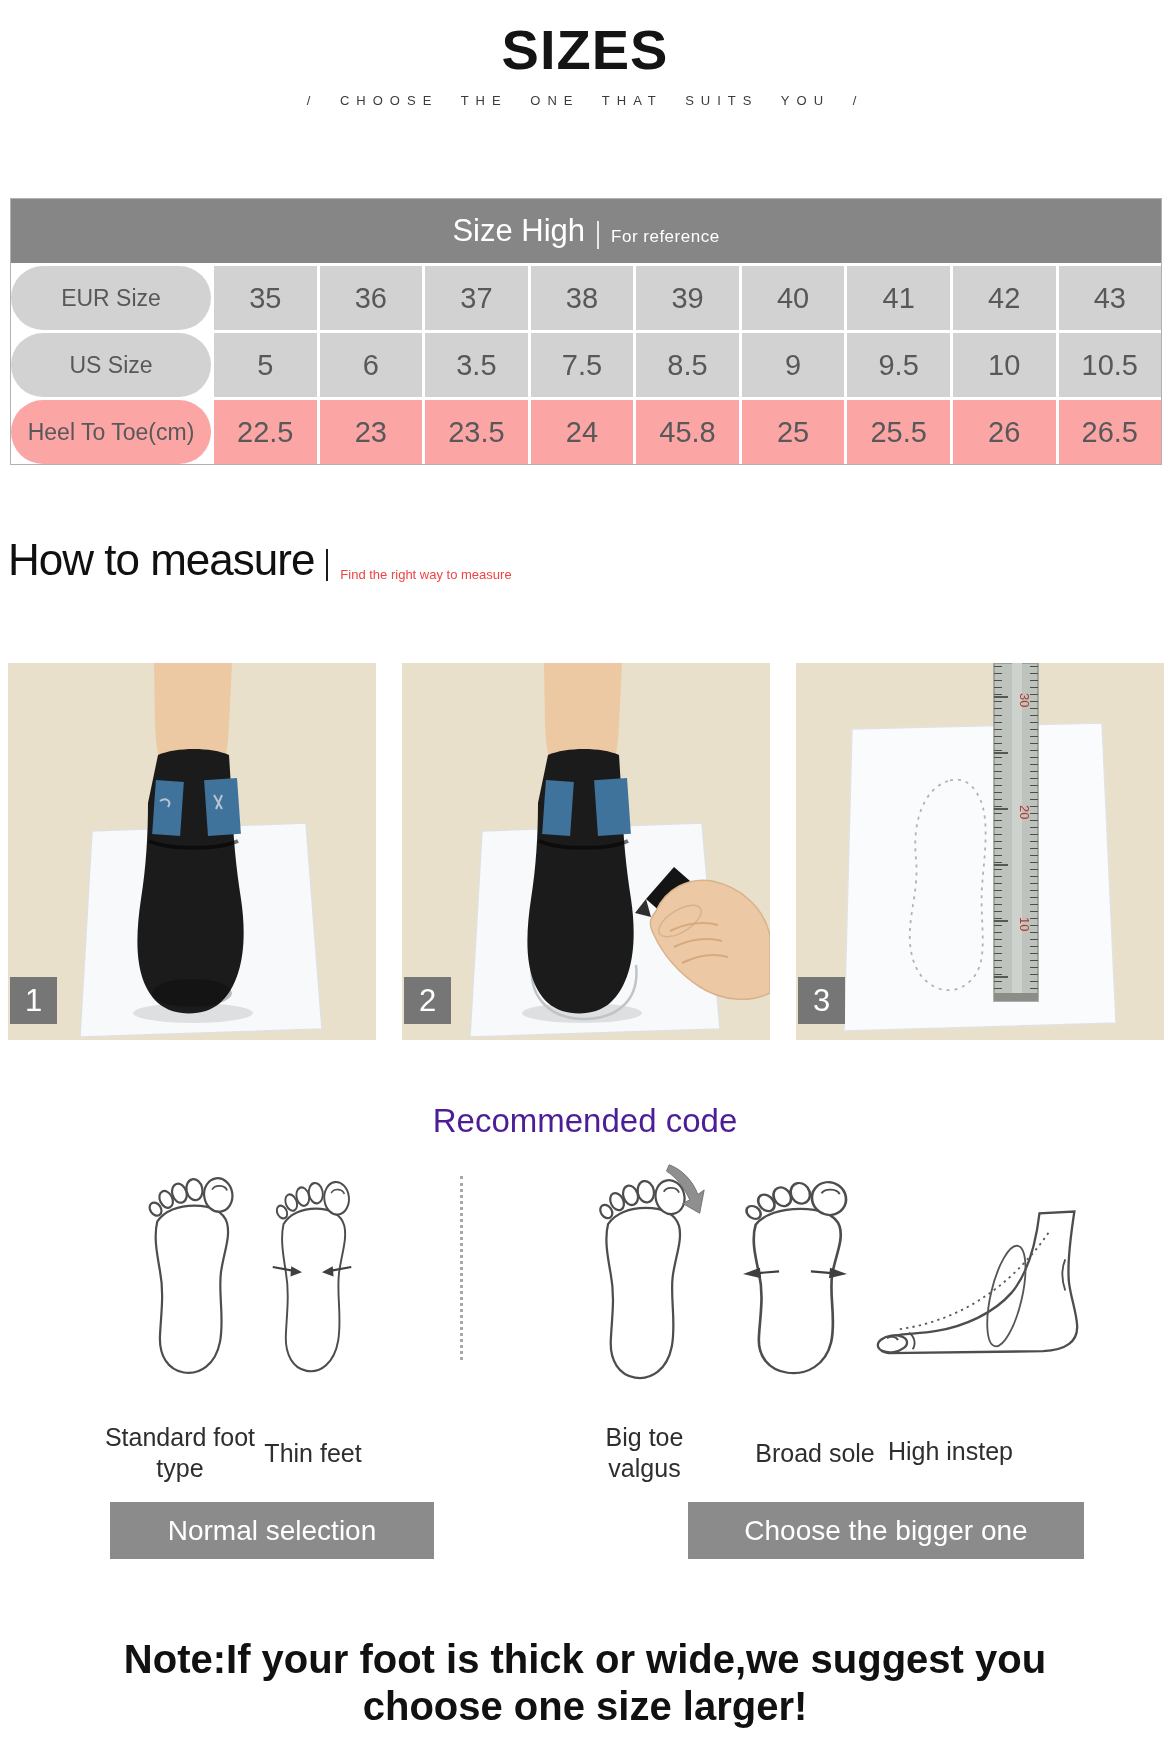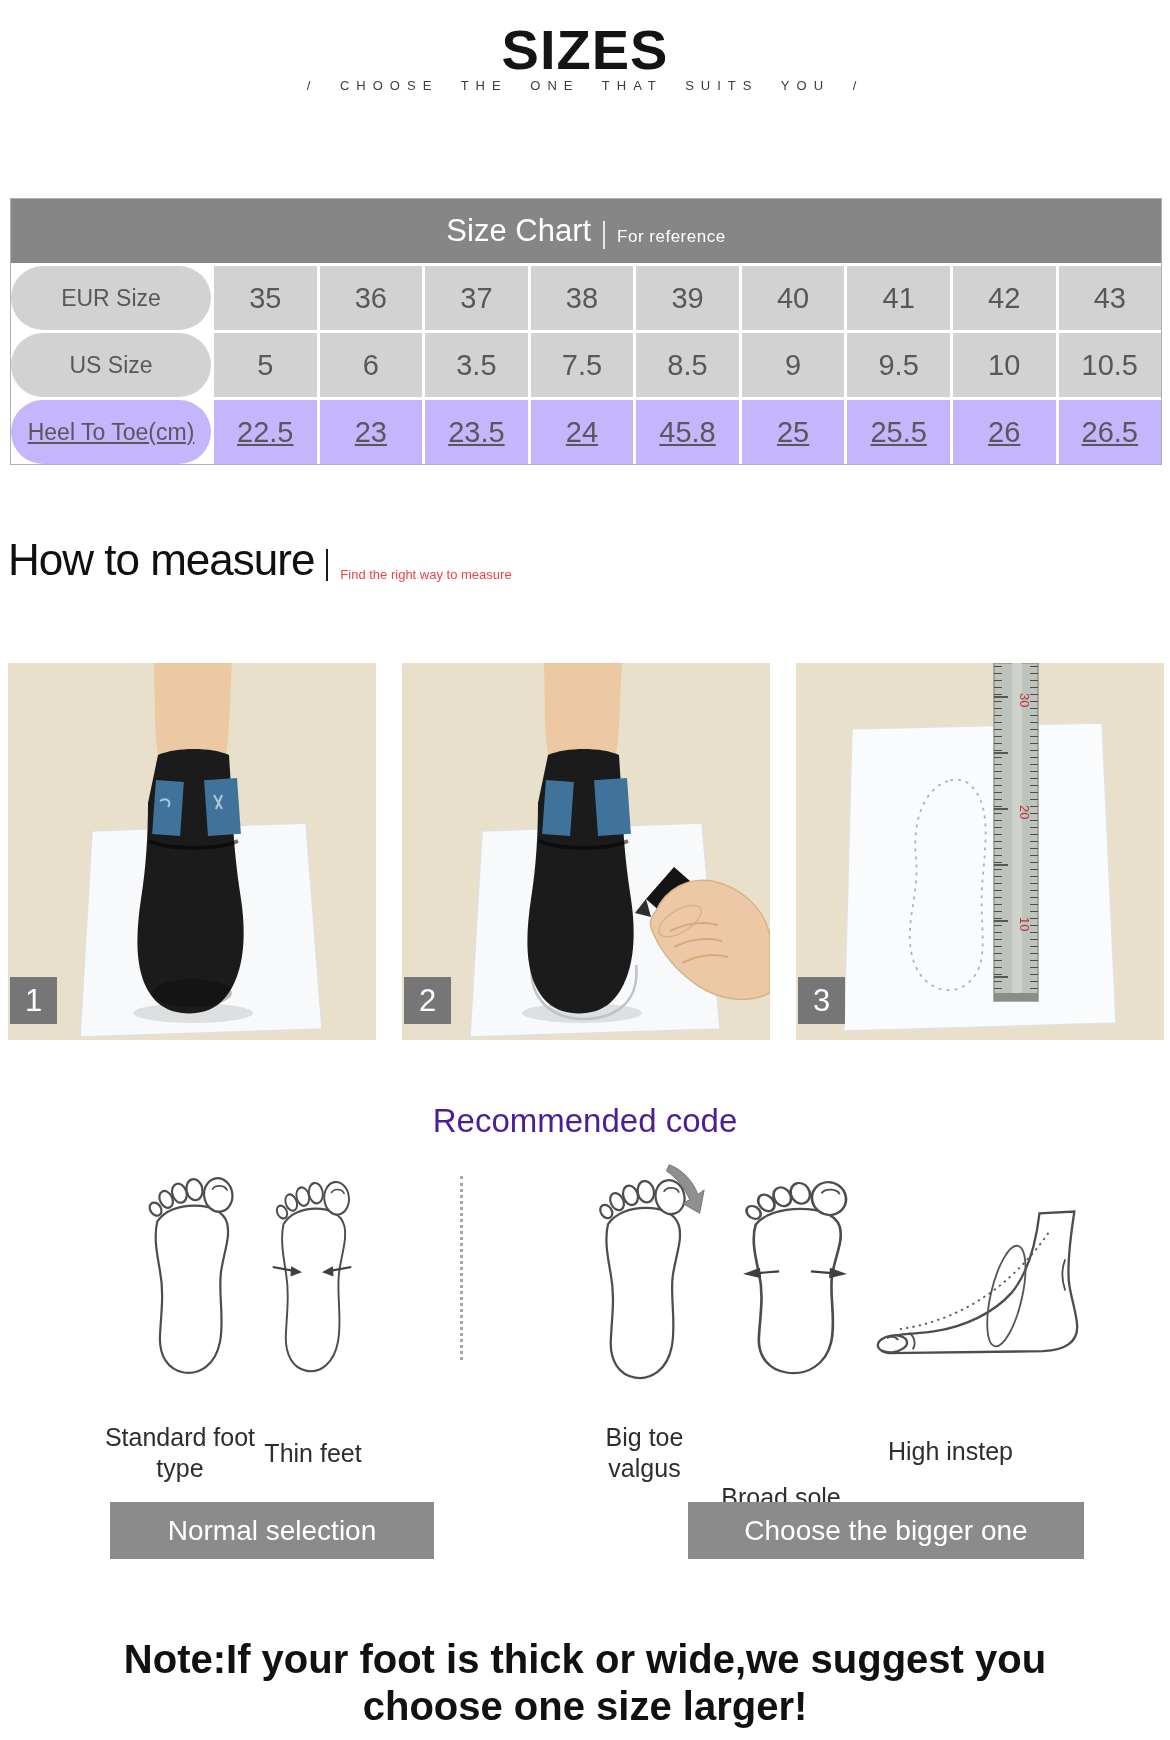--- a/index.html
+++ b/index.html
@@ -2,33 +2,33 @@
 <html><head>
 <meta charset="utf-8">
 <style>
   html,body{margin:0;padding:0;background:#ffffff;}
   .page{position:relative;width:1170px;height:1740px;background:#fff;overflow:hidden;
         font-family:"Liberation Sans", sans-serif;}
 
   
   .hdr{position:absolute;top:22px;left:0;width:100%;text-align:center;}
   .hdr-title{font-size:56px;font-weight:bold;color:#141414;letter-spacing:1px;line-height:1;}
-  .hdr-sub{margin-top:0;font-size:13px;color:#3c3c3c;letter-spacing:7px;word-spacing:12px;}
+  .hdr-sub{margin-top:15px;font-size:13px;color:#3c3c3c;letter-spacing:7px;word-spacing:12px;}
 
   
   .size-table{position:absolute;left:10px;top:198px;width:1152px;box-sizing:border-box;
               border:1px solid #b1b1b1;background:#fff;display:flex;flex-direction:column;gap:3px;}
   .st-header{height:64px;background:#868686;display:flex;align-items:center;justify-content:center;gap:12px;color:#fff;}
   .st-title{font-size:31px;}
   .st-divider{width:2px;height:28px;background:#e8e8e8;margin-top:8px;}
   .st-sub{font-size:17px;margin-top:12px;letter-spacing:0.5px;}
   .st-row{display:flex;gap:3px;height:64px;}
   .st-cell{flex:1;background:#d2d2d2;color:#58585a;font-size:29px;display:flex;align-items:center;justify-content:center;}
   .st-label{flex:0 0 200px;font-size:23px;border-radius:32px;}
-  .st-row-light .st-cell{background:#c4b5fd;text-decoration:underline;}
+  .st-row-light .st-cell{background:#fca5a5;}
 
   
   .htm{position:absolute;left:8px;top:538px;display:flex;align-items:flex-end;gap:12px;}
   .htm-title{font-size:44px;color:#101010;line-height:1;letter-spacing:-1px;}
   .htm-divider{width:2px;height:32px;background:#1a1a1a;margin-bottom:1px;}
   .htm-sub{font-size:13px;color:#ef4444;}
 
   
   .panels{position:absolute;left:8px;top:663px;width:1156px;display:flex;gap:26px;}
   .panel{flex:1;height:377px;position:relative;}
@@ -59,21 +59,21 @@
 
 <div class="page">
 
   <div class="hdr">
     <div class="hdr-title">SIZES</div>
     <div class="hdr-sub">/ CHOOSE THE ONE THAT SUITS YOU /</div>
   </div>
 
   <div class="size-table">
     <div class="st-header">
-      <span class="st-title">Size Chart</span>
+      <span class="st-title">Size High</span>
       <span class="st-divider"></span>
       <span class="st-sub">For reference</span>
     </div>
     <div class="st-row">
       <div class="st-cell st-label">EUR Size</div>
       <div class="st-cell">35</div>
       <div class="st-cell">36</div>
       <div class="st-cell">37</div>
       <div class="st-cell">38</div>
       <div class="st-cell">39</div>
@@ -253,21 +253,21 @@
     <path class="thinstroke" d="M20,144 a7,5 0 0 1 12,2"></path>
     <path class="thinstroke" d="M44,138 C50,142 52,150 48,156"></path>
     <path d="M34,134 C92,126 152,94 198,26" stroke="#5c5c5c" stroke-width="2" fill="none" stroke-dasharray="2.5 4.5"></path>
     <ellipse cx="150" cy="98" rx="17" ry="56" fill="none" stroke="#555" stroke-width="2" transform="rotate(13 150 98)"></ellipse>
     <path class="thinstroke" d="M214,58 C210,68 210,80 214,92"></path>
   </svg>
 
   <div class="foot-label" style="left:100px;top:1422px;width:160px;">Standard foot type</div>
   <div class="foot-label" style="left:248px;top:1438px;width:130px;">Thin feet</div>
   <div class="foot-label" style="left:582px;top:1422px;width:125px;">Big toe valgus</div>
-  <div class="foot-label" style="left:706px;top:1438px;width:150px;margin-top:44px;">Broad sole</div>
+  <div class="foot-label" style="left:740px;top:1438px;width:150px;">Broad sole</div>
   <div class="foot-label" style="left:858px;top:1436px;width:185px;">High instep</div>
 
   <div class="action-badge action-left">Normal selection</div>
   <div class="action-badge action-right">Choose the bigger one</div>
 
   <div class="note">
     <div>Note:If your foot is thick or wide,we suggest you</div>
     <div>choose one size larger!</div>
   </div>
 

